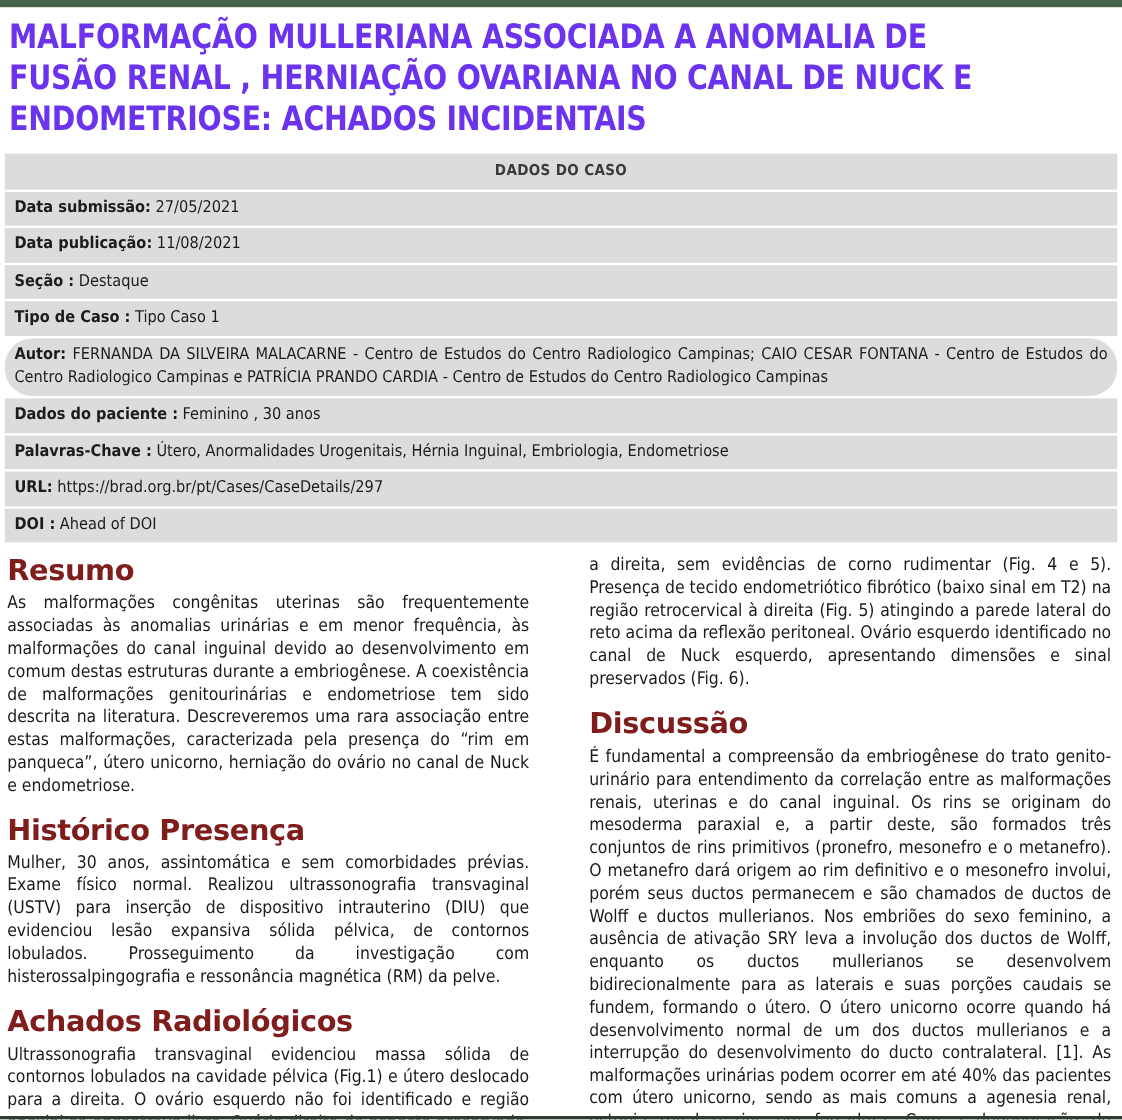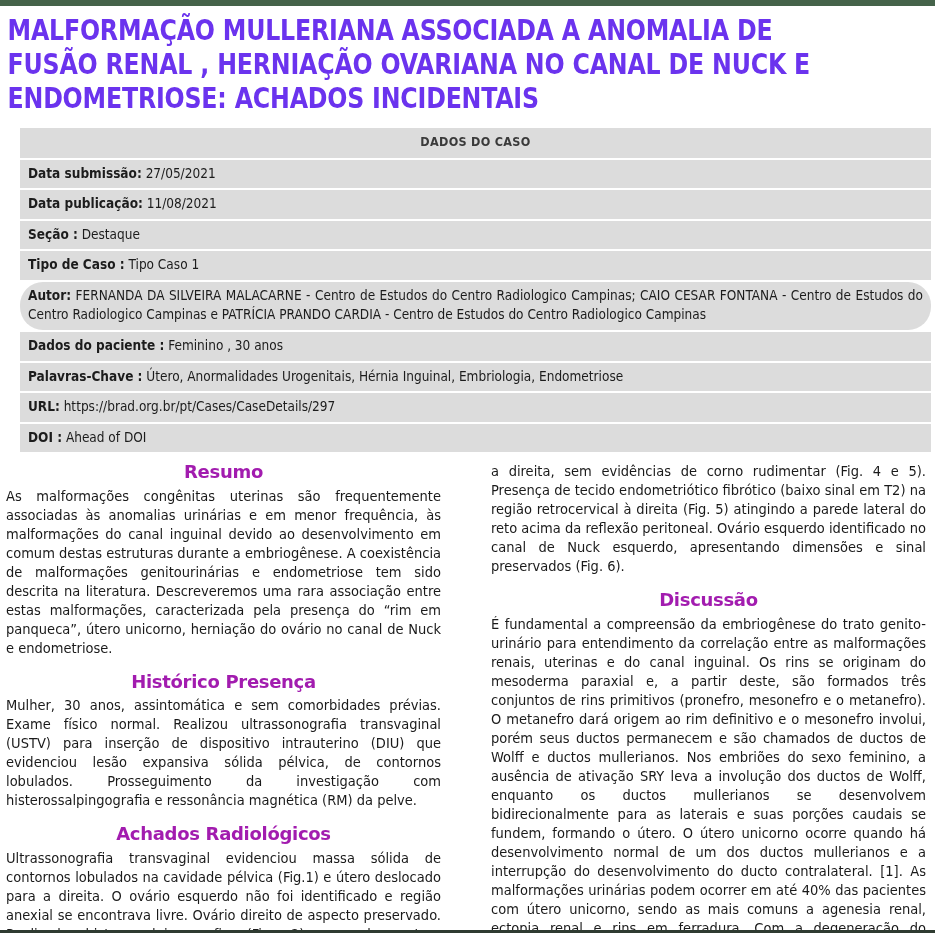--- a/index.html
+++ b/index.html
@@ -47,21 +47,20 @@
     flex-direction: column;
     gap: 2px;
   }
   .case-row {
     background: #dcdcdc;
     padding: 4px 8px 5px 8px;
     font-family: "DejaVu Sans Condensed", "Liberation Sans Narrow", "Liberation Sans", sans-serif;
     font-size: 13.5px;
     line-height: 1.45;
     color: #1c1c1c;
-    margin-left: 16px;
   }
   .case-row.header {
     text-align: center;
     font-weight: 700;
     font-size: 12.5px;
     letter-spacing: 0.3px;
     color: #3a3a3a;
     padding: 5px 8px 6px 8px;
   }
   .case-row .k {
@@ -84,27 +83,26 @@
     height: 487px;
     overflow: hidden;
   }
   .col {
     width: 435px;
     overflow: hidden;
   }
 
   h2.section {
     margin: 0 0 4px 0;
-    color: #a21caf;
+    color: #7f1d1d;
     font-family: "DejaVu Sans", sans-serif;
     font-weight: 700;
-    font-size: 18px;
+    font-size: 24px;
     line-height: 1.15;
     letter-spacing: -0.3px;
-    text-align: center;
   }
   .col p.body {
     margin: 0 0 14px 0;
     font-family: "DejaVu Sans Condensed", "Liberation Sans Narrow", "Liberation Sans", sans-serif;
     font-size: 14.5px;
     line-height: 1.31;
     text-align: justify;
     text-justify: inter-word;
     hyphens: auto;
     color: #1a1a1a;

